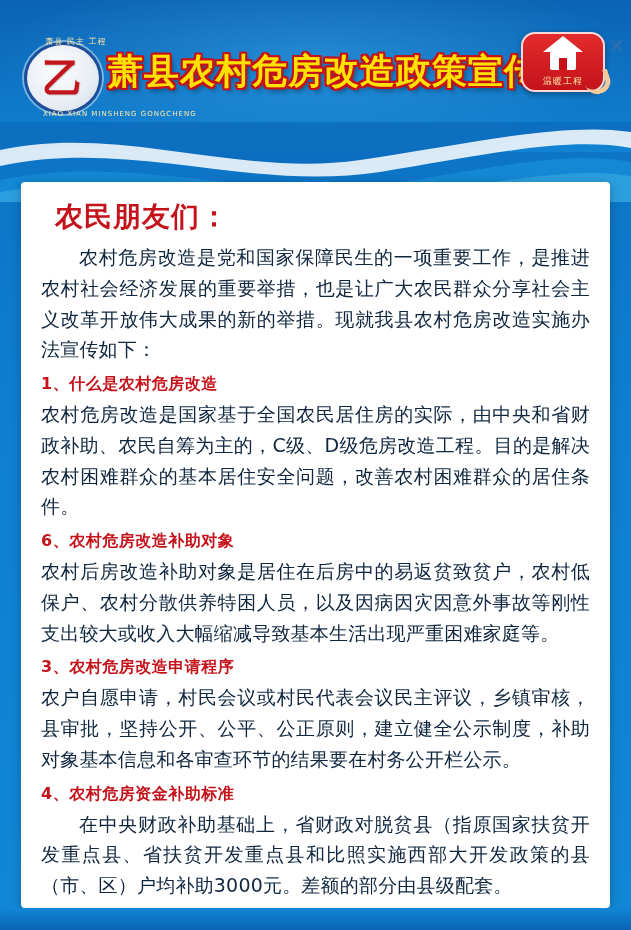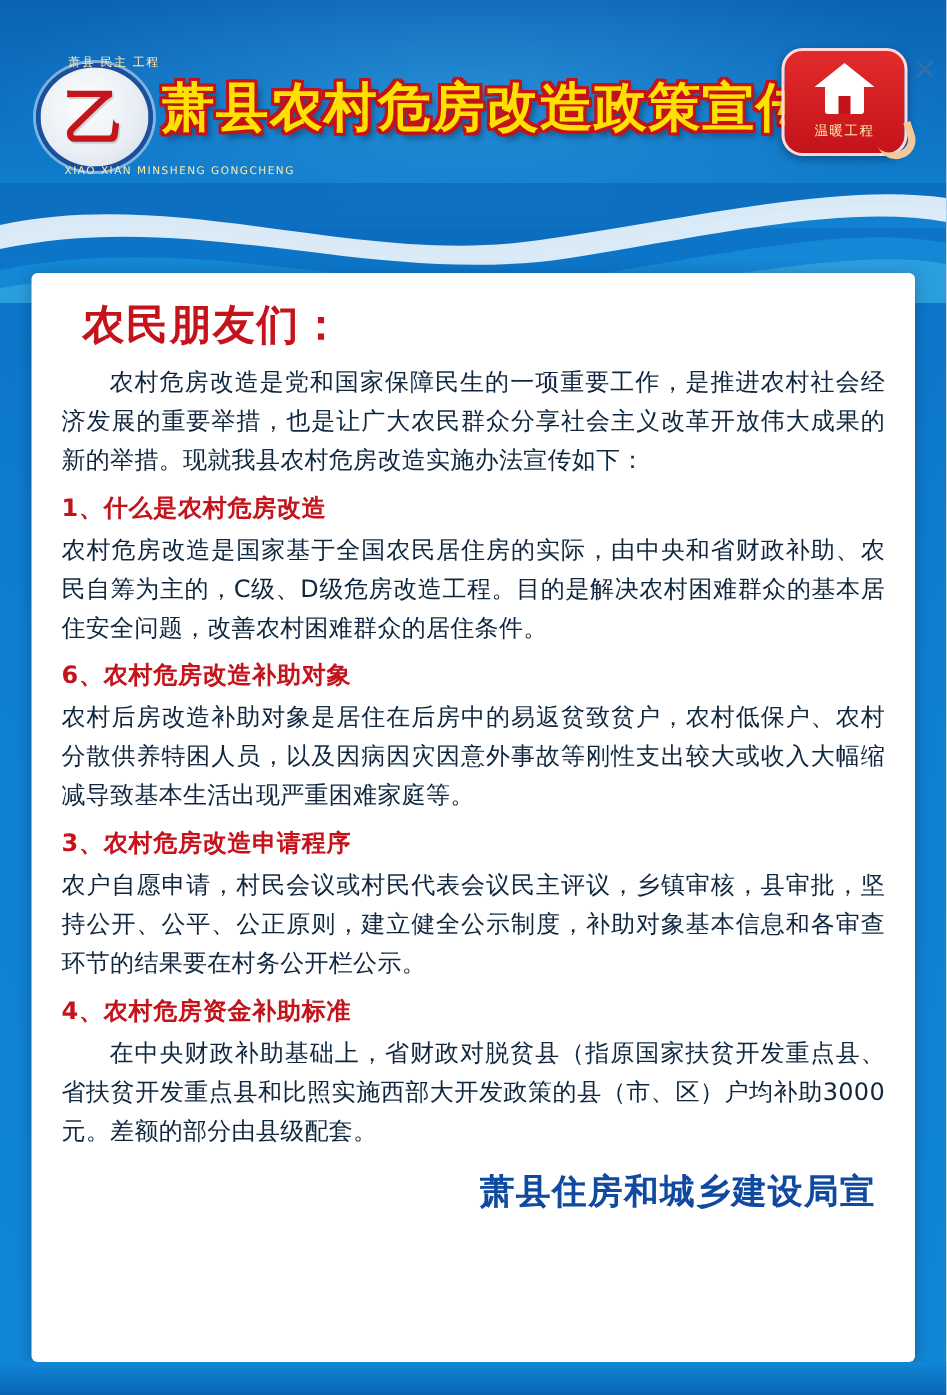--- a/index.html
+++ b/index.html
@@ -90,21 +90,21 @@
     color: #ffe100;
     text-shadow:
       2px 0 0 #c4121a, -2px 0 0 #c4121a, 0 2px 0 #c4121a, 0 -2px 0 #c4121a,
       2px 2px 0 #c4121a, -2px 2px 0 #c4121a, 2px -2px 0 #c4121a, -2px -2px 0 #c4121a,
       3px 4px 5px rgba(0,0,0,0.45);
     white-space: nowrap;
   }
   .logo-badge {
     position: absolute;
     right: 26px; top: 32px;
-    width: 84px; height: 72px;
+    width: 84px; height: 60px;
     border-radius: 14px;
     background: linear-gradient(180deg, #e22b2b 0%, #c4131b 100%);
     border: 2px solid #ffd9d9;
     box-shadow: 0 2px 6px rgba(0,0,0,0.35);
     display: flex; flex-direction: column;
     align-items: center; justify-content: center;
   }
   .logo-badge .house {
     width: 40px; height: 34px;
     position: relative;
@@ -170,21 +170,21 @@
   .greeting {
     color: #c4131b;
     font-size: 28px;
     font-weight: bold;
     letter-spacing: 1px;
     margin: 2px 0 6px 14px;
     font-family: "DejaVu Sans", "Liberation Sans", sans-serif;
   }
   .para {
     color: #10263f;
-    font-size: 16px;
+    font-size: 19px;
     line-height: 1.62;
     text-align: justify;
     margin: 0 0 5px 0;
     letter-spacing: 0.2px;
   }
   .para.indent { text-indent: 2em; }
   .section-title {
     color: #c4131b;
     font-size: 16px;
     font-weight: bold;

